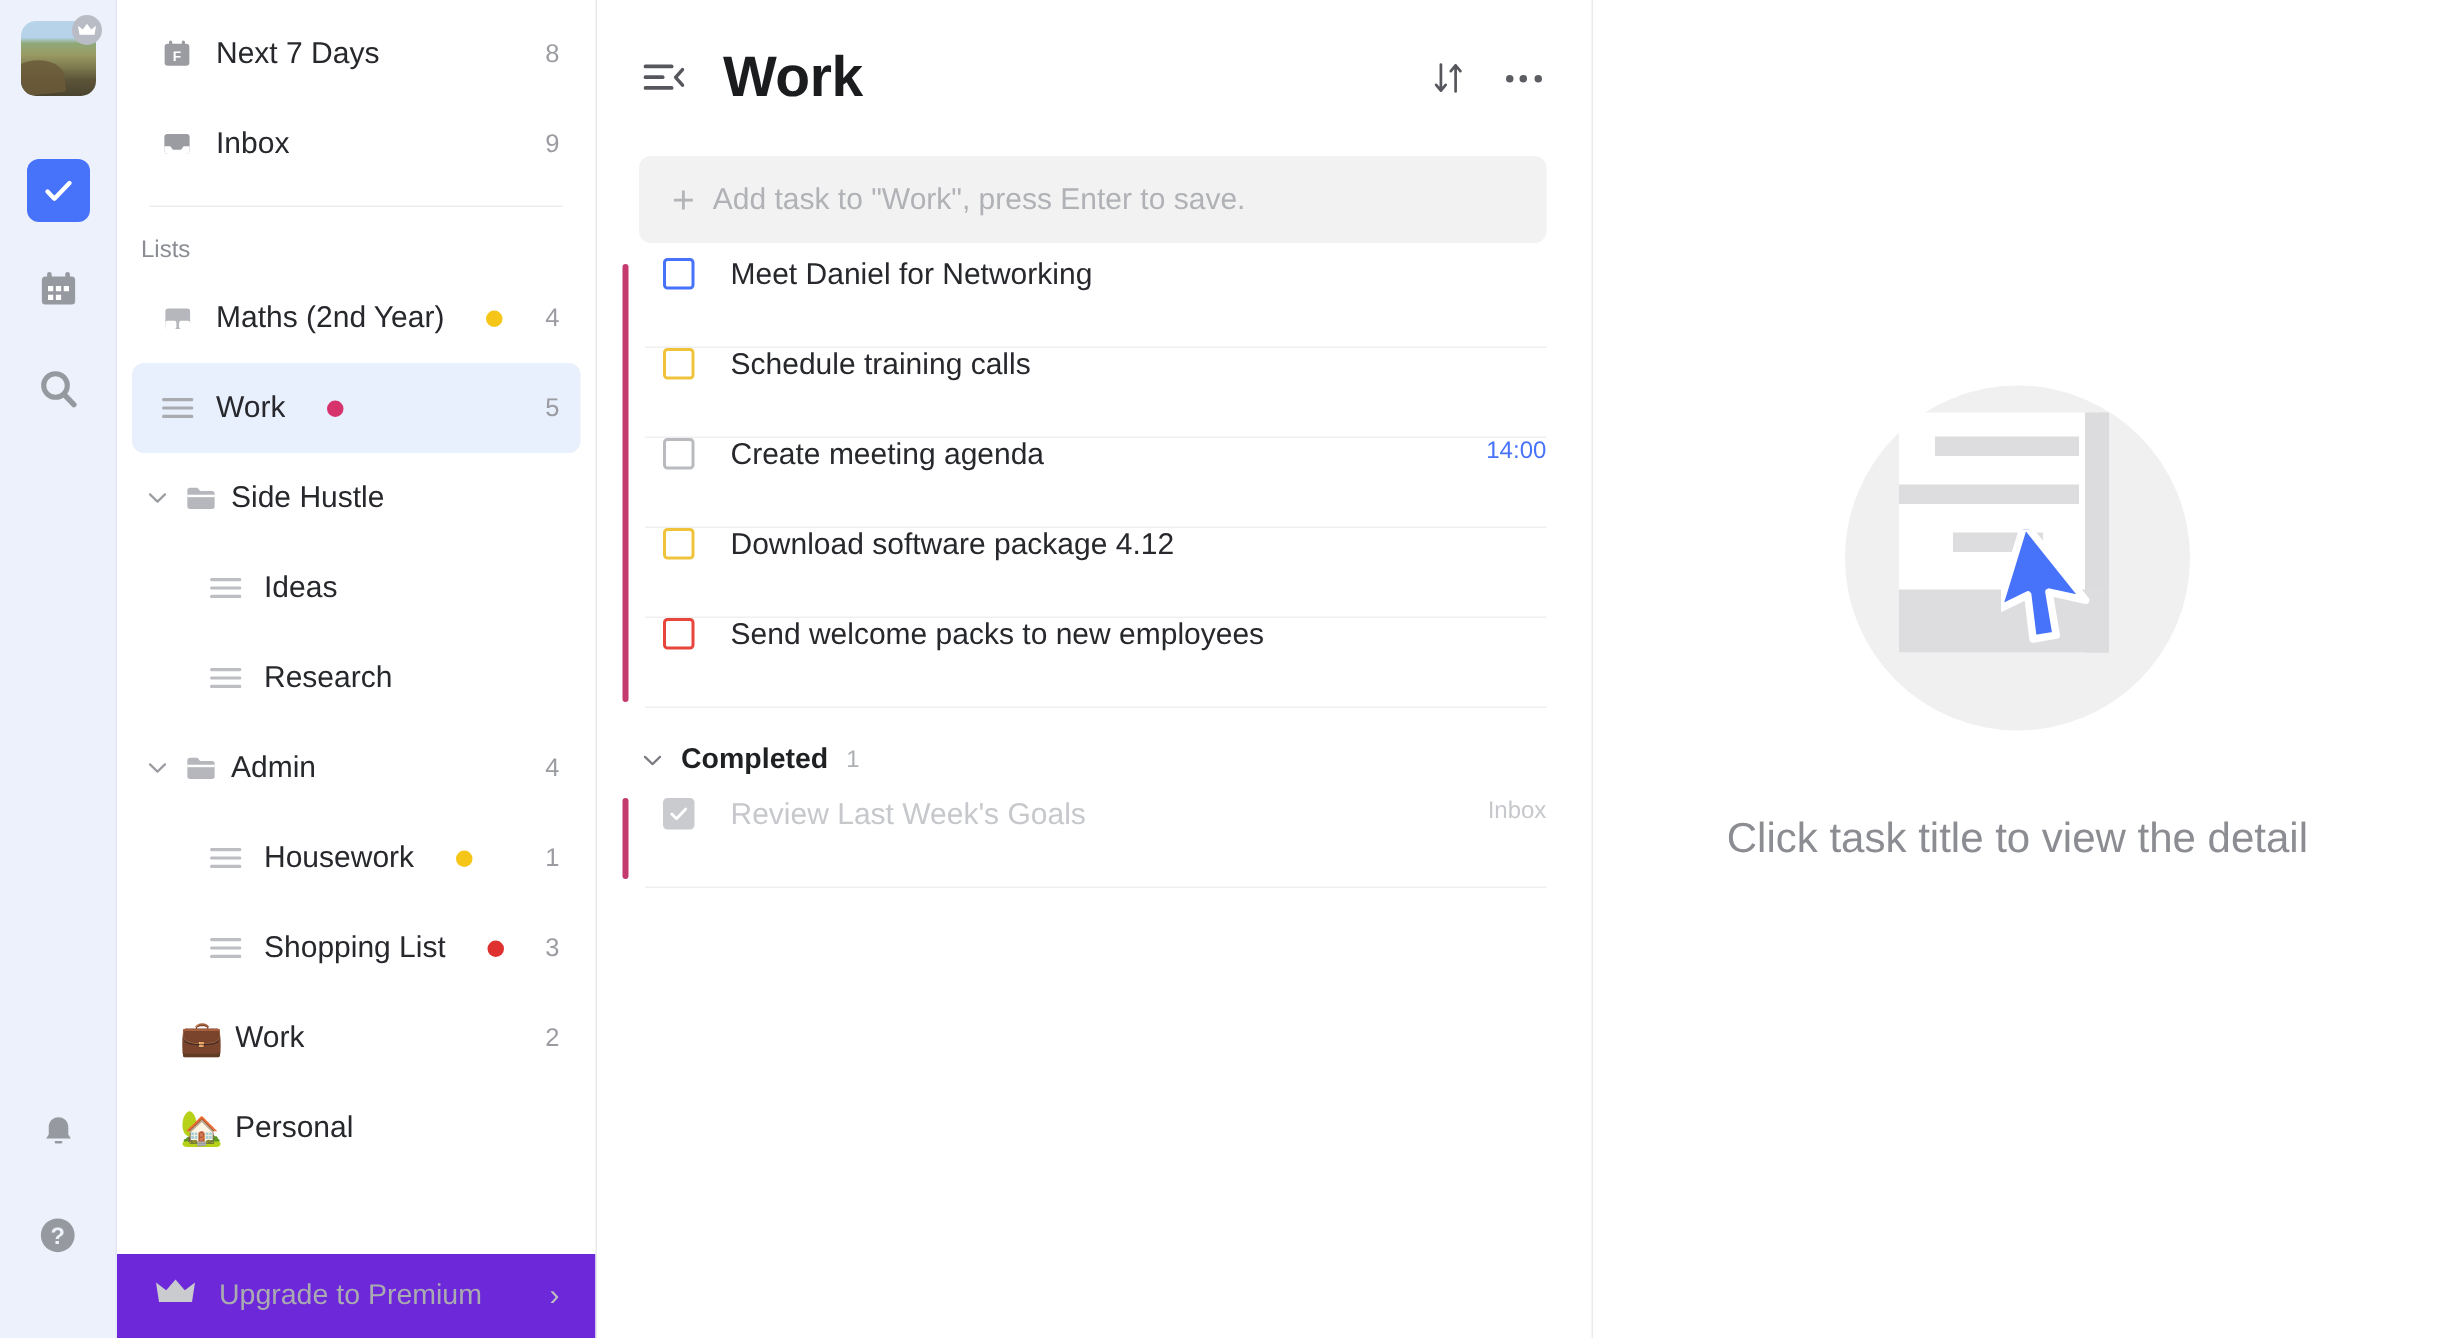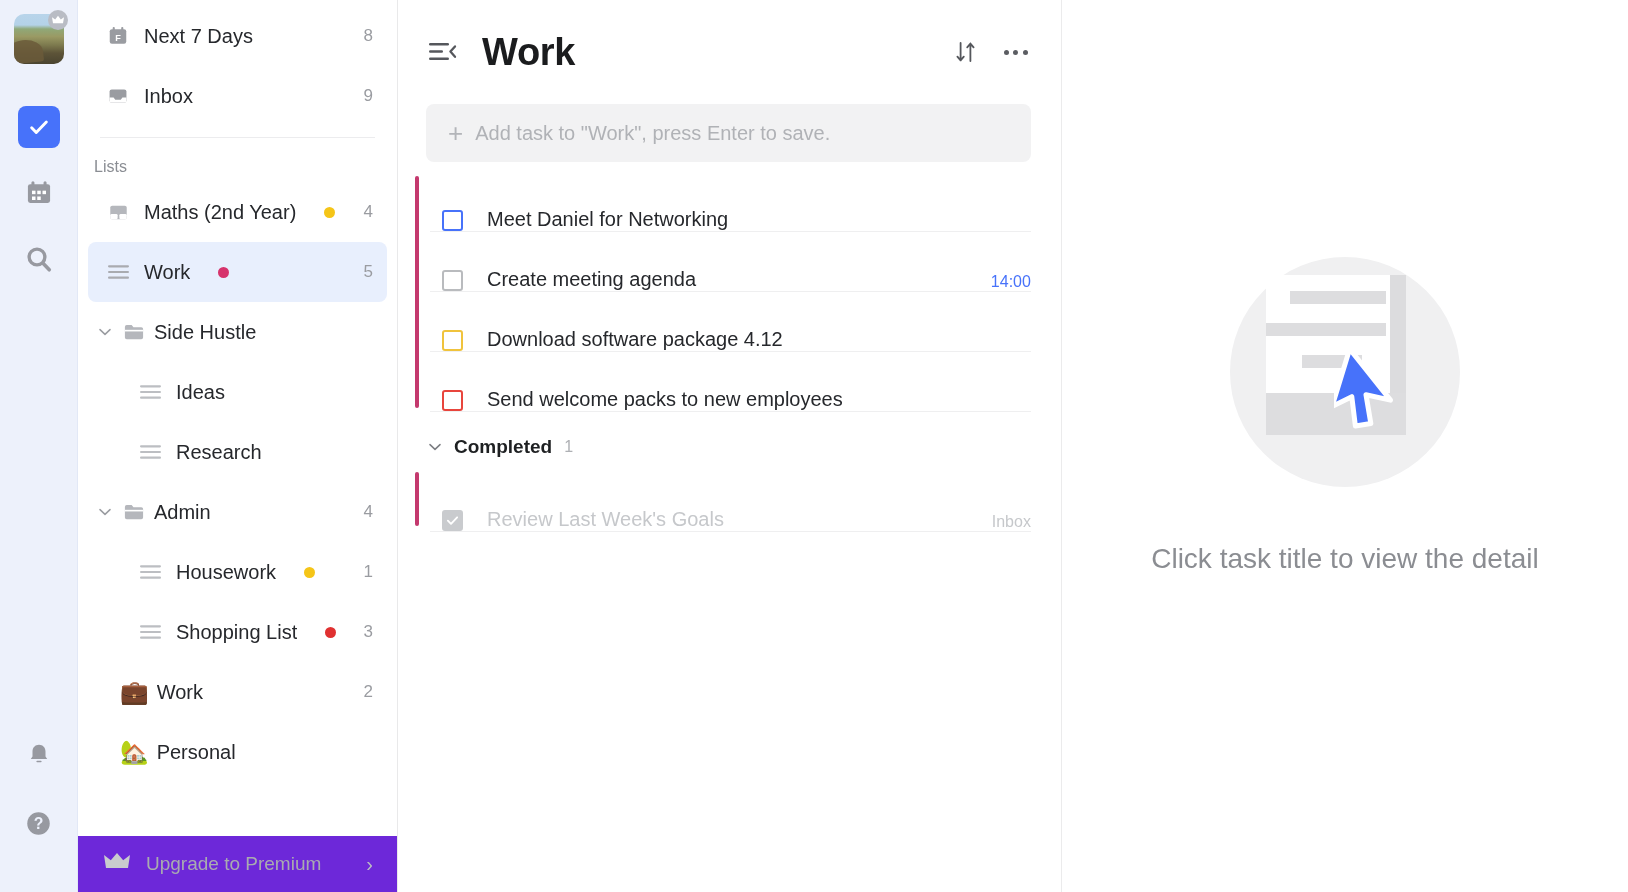--- a/index.html
+++ b/index.html
@@ -187,21 +187,21 @@
   .group-bar {
     position: absolute;
     left: 17px; top: 4px; bottom: 4px;
     width: 4px;
     background: #c4396e;
     border-radius: 2px;
   }
   .task-rows { margin-left: 32px; padding-right: 30px; }
   .task-row {
     height: 60px;
-    display: flex; align-items: flex-end;
+    display: flex; align-items: flex-start;
     border-bottom: 1px solid #efeff0;
     cursor: pointer;
     padding-left: 12px;
   }
   .task-row:last-child { border-bottom: 1px solid #efeff0; }
   .cbox {
     width: 21px; height: 21px;
     border: 2px solid #b9bbbe;
     border-radius: 3px;
     flex: 0 0 21px;
@@ -520,20 +520,25 @@
     <div class="task-group">
       <div class="group-bar"></div>
       <div class="task-rows">
 
         <div class="task-row">
           <span class="cbox" style="border-color:#4772fa"></span>
           <span class="tname">Meet Daniel for Networking</span>
           <span class="tdate"></span>
         </div>
 
+        <div class="task-row">
+          <span class="cbox" style="border-color:#f0c33c"></span>
+          <span class="tname">Schedule training calls</span>
+          <span class="tdate"></span>
+        </div>
 
         <div class="task-row">
           <span class="cbox" style="border-color:#b9bbbe"></span>
           <span class="tname">Create meeting agenda</span>
           <span class="tdate">14:00</span>
         </div>
 
         <div class="task-row">
           <span class="cbox" style="border-color:#f0c33c"></span>
           <span class="tname">Download software package 4.12</span>

